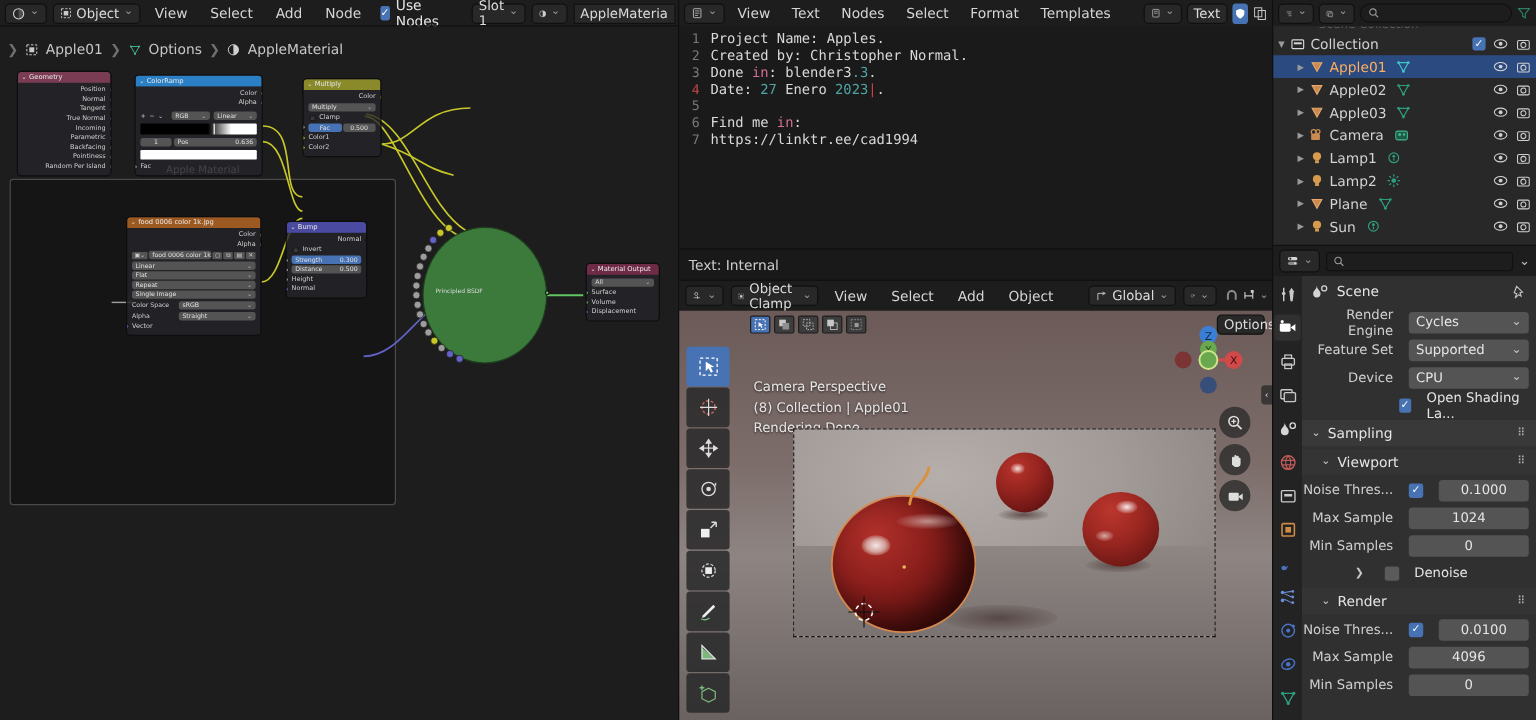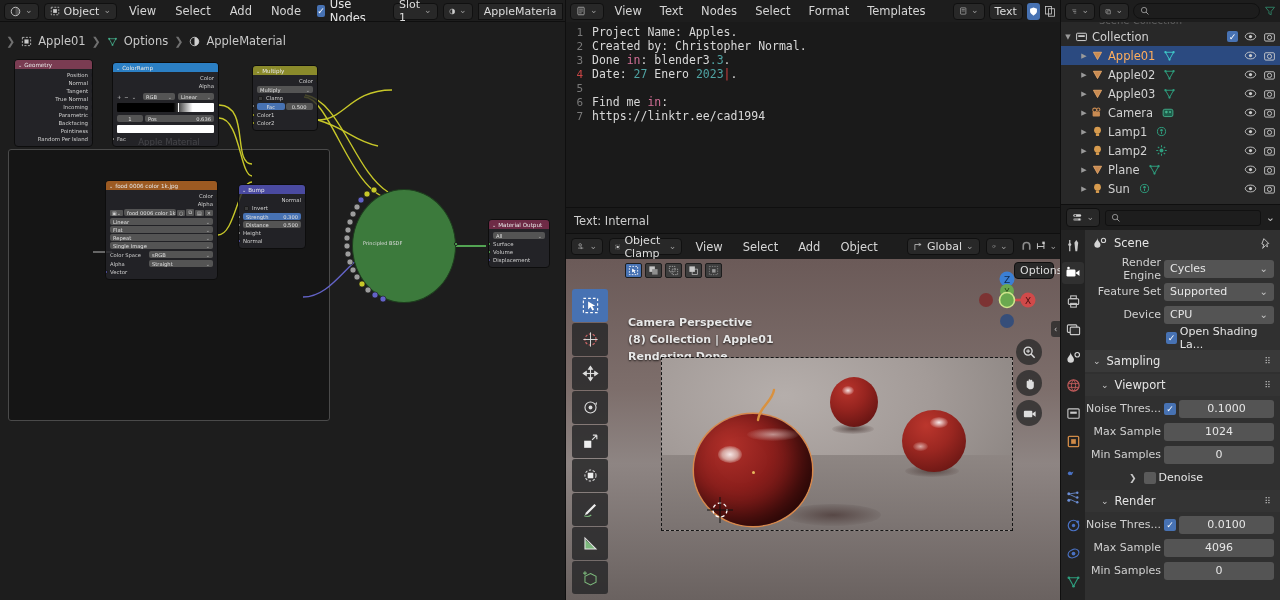--- a/index.html
+++ b/index.html
@@ -62,21 +62,21 @@
   #vpHdr { height:25px; background:#1d1d1d; display:flex; align-items:center; gap:6px; padding:0 5px; }
   #vpBody { position:absolute; top:25px; left:0; right:0; bottom:0; overflow:hidden;
             background:linear-gradient(180deg,#6b5a58 0%,#7d6e6b 38%,#8e8583 60%,#6a6260 100%); }
   #vpSub { position:absolute; top:0; left:0; right:0; height:22px; display:flex; align-items:center;
            padding:0 6px; gap:3px; }
   .mbtn { width:17px; height:15px; background:#3d3d3d; border:1px solid #1d1d1d; border-radius:2px;
           display:flex; align-items:center; justify-content:center; }
   .mbtn.on { background:#4772b3; }
   #optbtn { position:absolute; right:6px; top:3px; }
   #vpInfo { position:absolute; left:62px; top:55px; font-size:11px; color:#e8e8e8;
-            text-shadow:0 1px 2px rgba(0,0,0,.75); line-height:17px;font-weight:bold;}
+            text-shadow:0 1px 2px rgba(0,0,0,.75); line-height:17px;}
   #toolbar { position:absolute; left:6px; top:30px; width:36px;
              display:flex; flex-direction:column; gap:1px; }
   .tool { width:36px; height:33px; background:#29292bdd; border-radius:3px;
           display:flex; align-items:center; justify-content:center; }
   .tool.sel { background:#4772b3; }
   #render { position:absolute; left:95px; top:98px; width:352px; height:174px;
             border:1px dashed #141414; overflow:hidden;
             background:linear-gradient(180deg,#9a9391 0%,#a39c99 52%,#8d8582 53%,#7f7674 100%); }
   .apple { position:absolute; border-radius:50%; }
   #gizmo { position:absolute; right:22px; top:10px; width:62px; height:62px; }
@@ -99,21 +99,21 @@
   #props { position:absolute; left:1061px; top:205px; width:219px; height:395px; background:#303030; }
   #propHdr { height:25px; display:flex; align-items:center; gap:5px; padding:0 5px; background:#1d1d1d;}
   #psearch { flex:1; background:#1d1d1d; border:1px solid #111; border-radius:3px; height:16px;
              display:flex; align-items:center; padding:0 5px; gap:4px;}
   #tabcol { position:absolute; left:0; top:25px; width:24px; bottom:0; background:#232323;
             display:flex; flex-direction:column; align-items:center; padding-top:4px; gap:6px; }
   .ptab { width:22px; height:22px; display:flex; align-items:center; justify-content:center; border-radius:3px;}
   .ptab.act { background:#303030; }
   #pbody { position:absolute; left:24px; top:25px; right:0; bottom:0; background:#303030; overflow:hidden;}
   .ptitle { height:26px; display:flex; align-items:center; gap:7px; padding:0 8px; font-size:11.5px;}
-  .prow { display:flex; align-items:center; height:21px; margin:2px 6px 2px 0; gap:3px; }
+  .prow { display:flex; align-items:center; height:21px; margin:2px 6px 2px 0; gap:13px; }
   .plabel { width:76px; text-align:right; font-size:11px; color:#d0d0d0; }
   .pval { flex:1; background:#545454; border-radius:3px; height:18px; display:flex;
           align-items:center; padding:0 6px; font-size:11px; color:#e6e6e6; }
   .pval.ctr { justify-content:center; }
   .pval.dd3::after{content:"⌄"; margin-left:auto; color:#c5c5c5; font-size:10px;}
   .ckbox { width:12px; height:12px; background:#4772b3; border-radius:2px; display:flex;
            align-items:center; justify-content:center; color:#fff; font-size:9px; }
   .ckbox.off { background:#5a5a5a; }
   .sect { display:flex; align-items:center; height:22px; padding:0 8px; gap:6px;
           background:#393939; font-size:11.5px; margin-top:2px;}

